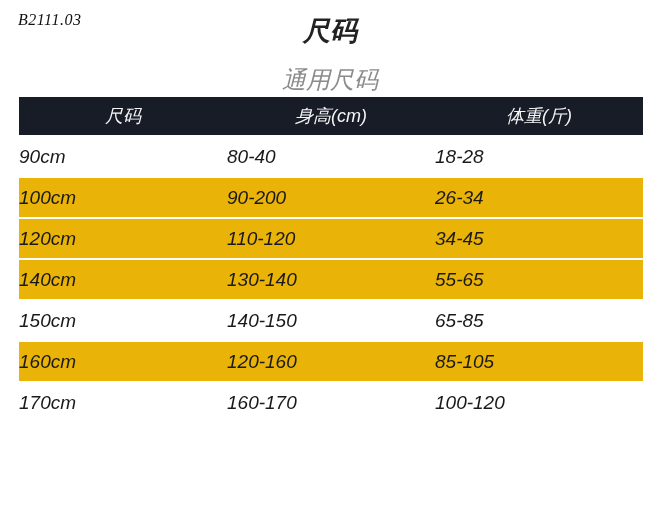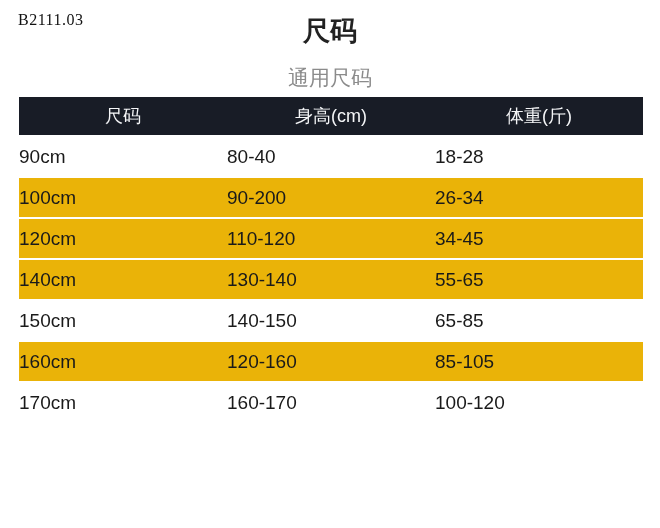--- a/index.html
+++ b/index.html
@@ -1,15 +1,15 @@
 <!DOCTYPE html>
 <html><head>
 <meta charset="utf-8">
 <style>
-  * { margin: 0; padding: 0; box-sizing: border-box; }
+  * { margin: 0; padding: 0; box-sizing: border-box; font-style: italic; }
   html, body { background: #ffffff; }
   body {
     font-family: "Liberation Sans", sans-serif;
     width: 660px;
     height: 528px;
     overflow: hidden;
   }
   .page {
     position: relative;
     width: 660px;
@@ -34,21 +34,21 @@
     font-size: 27px;
     font-weight: 700;
     color: #222222;
   }
   .subtitle {
     position: absolute;
     left: 0;
     top: 64px;
     width: 100%;
     text-align: center;
-    font-size: 21px;
+    font-size: 24px;
     color: #8b8b8b;
   }
   table.size-table {
     position: absolute;
     left: 19px;
     top: 95px;
     width: 624px;
     border-collapse: separate;
     border-spacing: 0 2px;
     table-layout: fixed;

